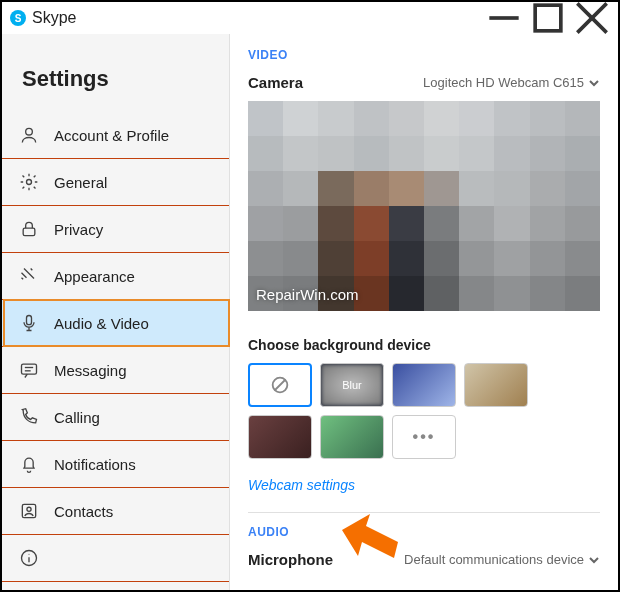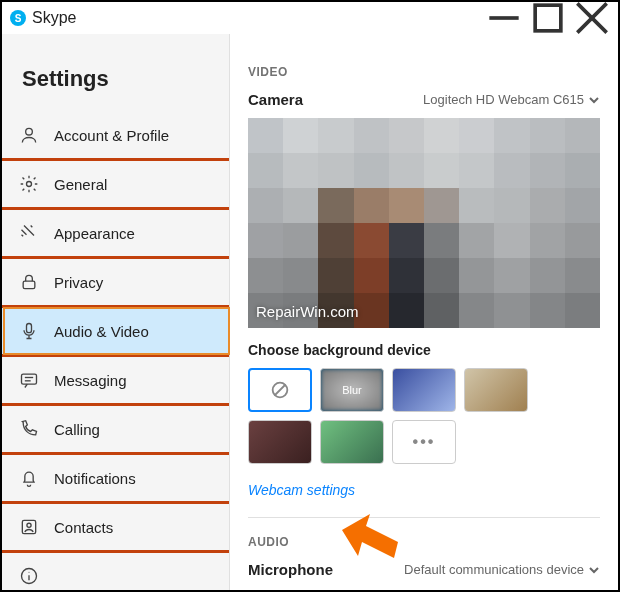--- a/index.html
+++ b/index.html
@@ -7,41 +7,41 @@
   .window { width: 620px; height: 592px; border: 2px solid #000; position: relative; background: #fff; display: flex; flex-direction: column; }
   .titlebar { height: 32px; display: flex; align-items: center; padding: 0 4px 0 8px; background: #fff; }
   .title-icon { width: 16px; height: 16px; border-radius: 50%; background: #00aff0; color: #fff; font-weight: bold; font-size: 10px; display: flex; align-items: center; justify-content: center; margin-right: 6px; }
   .title-text { font-size: 16px; color: #222; flex: 1; }
   .win-btns { display: flex; }
   .win-btn { width: 44px; height: 30px; display: flex; align-items: center; justify-content: center; font-size: 14px; color: #333; cursor: pointer; }
   .win-btn svg { stroke: #333; stroke-width: 1; fill: none; }
   .body-area { flex: 1; display: flex; min-height: 0; }
   .sidebar { width: 228px; background: #f5f5f5; border-right: 1px solid #e0e0e0; display: flex; flex-direction: column; padding-top: 14px; }
   .sidebar-title { font-size: 22px; font-weight: 700; color: #222; padding: 18px 20px 20px 20px; }
-  .sidebar-item { display: flex; align-items: center; padding: 12px 16px; font-size: 15px; color: #222; cursor: pointer; border-bottom: 3px solid #c2410c; gap: 14px; position: relative; }
+  .sidebar-item { display: flex; align-items: center; padding: 12px 16px; font-size: 15px; color: #222; cursor: pointer; border-bottom: 1px solid #c2410c; gap: 14px; position: relative; }
   .sidebar-item.selected { background: #cfeafc; }
   .sidebar-item .icon { width: 22px; height: 22px; display: flex; align-items: center; justify-content: center; color: #444; }
   .sidebar-item .icon svg { width: 20px; height: 20px; stroke: #444; stroke-width: 1.6; fill: none; }
   .highlight-ring { position: absolute; left: 1px; right: -1px; top: -1px; bottom: -1px; border: 2px solid #e98b2a; pointer-events: none; }
   .main { flex: 1; overflow: hidden; padding: 14px 18px 0 18px; position: relative; }
-  .section-label { font-size: 12px; font-weight: 600; letter-spacing: 0.5px; color: #737373; margin-bottom: 12px; margin-top: 17px; }
+  .section-label { font-size: 12px; font-weight: 600; letter-spacing: 0.5px; color: #3b82f6; margin-bottom: 12px; margin-top: 0px; }
   .row { display: flex; align-items: center; justify-content: space-between; margin-bottom: 10px; }
   .row-label { font-size: 15px; font-weight: 700; color: #222; }
   .row-value { font-size: 13px; color: #666; display: flex; align-items: center; gap: 4px; cursor: pointer; }
   .row-value svg { width: 12px; height: 12px; stroke: #666; stroke-width: 2; fill: none; }
-  .camera-preview { width: 100%; height: 210px; position: relative; overflow: hidden; margin-bottom: 14px; }
+  .camera-preview { width: 100%; height: 210px; position: relative; overflow: hidden; margin-bottom: 26px; }
   .pixel-grid { display: grid; grid-template-columns: repeat(10, 1fr); grid-template-rows: repeat(6, 1fr); width: 100%; height: 100%; }
   .pixel-grid div { }
   .watermark { position: absolute; left: 8px; bottom: 8px; color: #fff; font-size: 15px; text-shadow: 0 0 4px rgba(0,0,0,0.5); }
   .sub-label { font-size: 14px; font-weight: 600; color: #222; margin-bottom: 10px; }
   .effects-row { display: flex; gap: 8px; margin-bottom: 8px; }
   .effect-tile { width: 64px; height: 44px; border-radius: 4px; border: 1px solid #ccc; display:flex; align-items:center; justify-content:center; cursor:pointer; font-size:11px; color:#fff; position:relative; overflow:hidden; }
   .effect-tile.selected { border: 2px solid #0a84ff; }
   .effect-none svg { width: 22px; height: 22px; stroke: #888; stroke-width: 2; fill:none; }
-  .effect-blur { background:#0c4a6e; }
+  .effect-blur { background:#0f172a; }
   .effect-blur::before{content:"";position:absolute;inset:0;background:radial-gradient(#bbb,#777);filter:blur(2px);}
   .effect-blur span{position:relative;z-index:1;}
   .effect-img1{background:linear-gradient(135deg,#3a4fa0,#9fb5e8);}
   .effect-img2{background:linear-gradient(135deg,#d0c4a8,#a08050);}
   .effect-img3{background:linear-gradient(135deg,#6a4040,#3a2020);}
   .effect-img4{background:linear-gradient(135deg,#70c080,#3a7050);}
   .effect-more{background:#fff;color:#888;font-size:16px;font-weight:bold;letter-spacing:2px;}
   .link-text { color: #0a84ff; font-size: 14px; cursor: pointer; margin-top: 10px; display: inline-block; font-style: italic; }
   hr.sep { border: none; border-top: 1px solid #e0e0e0; margin: 18px 0 12px 0; }
   .arrow-annotation { position: absolute; pointer-events: none; }
@@ -95,34 +95,34 @@
               <circle cx="12" cy="12" r="3"></circle>
               <path d="M12 2v3M12 19v3M4.2 4.2l2.1 2.1M17.7 17.7l2.1 2.1M2 12h3M19 12h3M4.2 19.8l2.1-2.1M17.7 6.3l2.1-2.1"></path>
             </svg>
         </span>
         <span>General</span>
       </div>
 
       <div class="sidebar-item">
         <span class="icon">
           <svg viewBox="0 0 24 24">
-              <path d="M6 3l12 12M3 8l6 6M14 3l2 2M3 14l2 2"></path>
-            </svg>
-        </span>
-        <span>Appearance</span>
-      </div>
-
-      <div class="sidebar-item">
-        <span class="icon">
-          <svg viewBox="0 0 24 24">
               <rect x="5" y="11" width="14" height="9" rx="2"></rect>
               <path d="M8 11V8a4 4 0 0 1 8 0v3"></path>
             </svg>
         </span>
         <span>Privacy</span>
+      </div>
+
+      <div class="sidebar-item">
+        <span class="icon">
+          <svg viewBox="0 0 24 24">
+              <path d="M6 3l12 12M3 8l6 6M14 3l2 2M3 14l2 2"></path>
+            </svg>
+        </span>
+        <span>Appearance</span>
       </div>
 
       <div class="sidebar-item selected">
         <div class="highlight-ring"></div>
         <span class="icon">
           <svg viewBox="0 0 24 24">
               <rect x="9" y="3" width="6" height="11" rx="3"></rect>
               <path d="M6 11a6 6 0 0 0 12 0M12 17v4M9 21h6"></path>
             </svg>
         </span>

